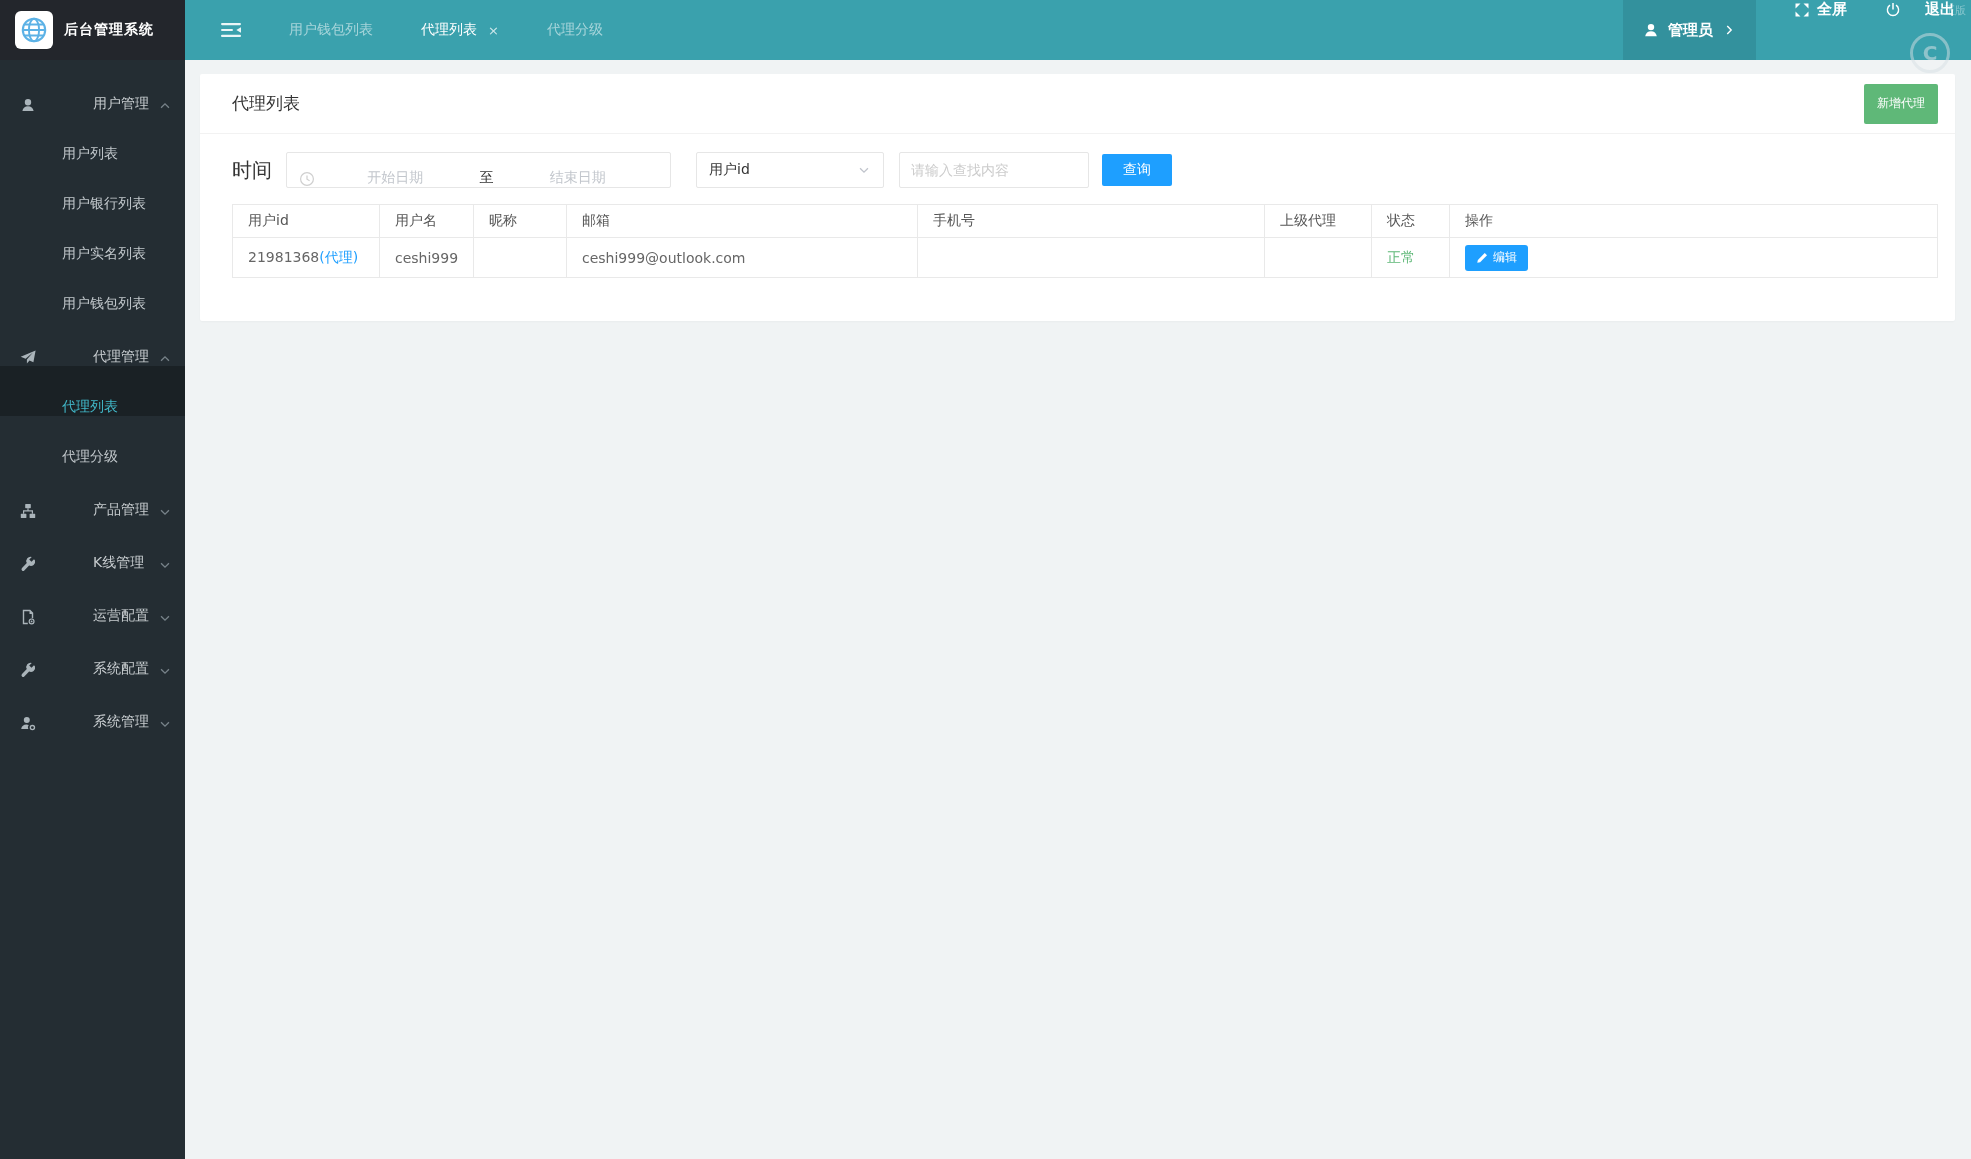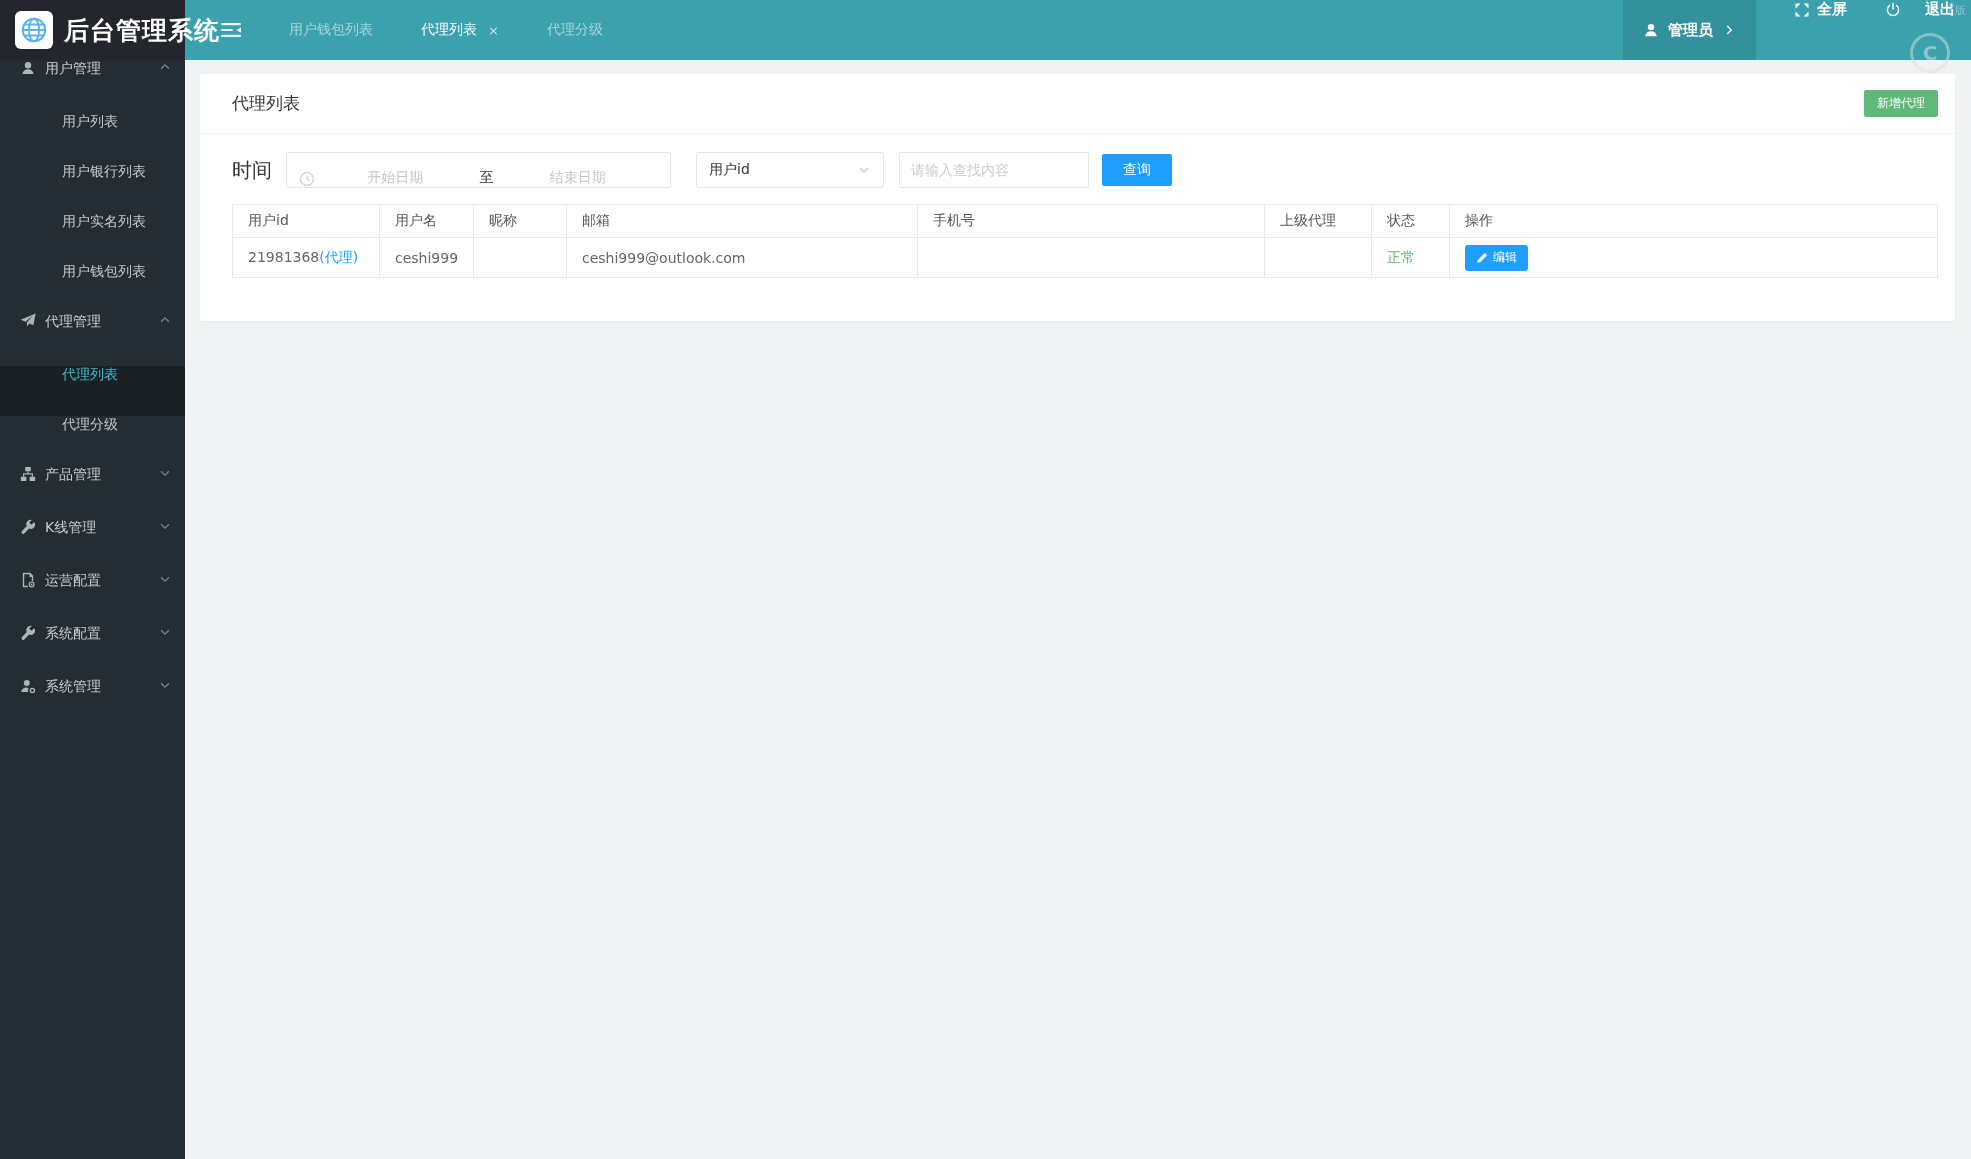--- a/index.html
+++ b/index.html
@@ -3,55 +3,55 @@
 <meta charset="utf-8">
 <style>
   * { margin:0; padding:0; box-sizing:border-box; }
   body { font-family:"DejaVu Sans","Liberation Sans",sans-serif; }
   .page { position:relative; width:1971px; height:1159px; overflow:hidden; background:#f0f3f4; }
 
   
   .header { position:absolute; top:0; left:0; right:0; height:60px; background:#3aa1ad; display:flex; z-index:3; }
   .logo { width:185px; height:60px; background:#23262c; display:flex; align-items:center; padding-left:15px; flex:none; }
   .logo-badge { width:38px; height:38px; background:#fff; border-radius:6px; display:flex; align-items:center; justify-content:center; color:#5cb2e6; flex:none; }
-  .logo-title { color:#fff; font-size:25px; font-weight:bold; margin-left:11px; letter-spacing:1px; white-space:nowrap; }
+  .logo-title { color:#fff; font-size:14px; font-weight:bold; margin-left:11px; letter-spacing:1px; white-space:nowrap; }
   .hamburger { margin-left:36px; display:flex; align-items:center; color:#eaf6f7; cursor:pointer; }
   .tabs { display:flex; margin-left:24px; }
   .tab { display:flex; align-items:center; gap:11px; padding:0 24px; height:60px; font-size:14px; color:rgba(255,255,255,.55); cursor:pointer; white-space:nowrap; }
   .tab.active { color:#fff; }
   .tab-close { font-size:13px; color:rgba(255,255,255,.75); }
   .header-right { margin-left:auto; display:flex; align-items:flex-start; height:65px;font-weight:bold; }
   .admin-block { display:flex; align-items:center; gap:9px; background:#33919d; height:60px; padding:0 20px; color:#fff; font-size:15px; cursor:pointer; }
   .hbtn { display:flex; align-items:center; gap:7px; color:#fff; font-size:15px; margin-left:38px; cursor:pointer; white-space:nowrap; }
   .hbtn.last { margin-right:16px;gap:24px; }
   .icon16 { width:16px; height:16px; display:block; }
   .icon14 { width:14px; height:14px; display:block; }
   .icon20 { width:20px; height:16px; display:block; }
 
   
   .wm-text { position:absolute; top:3px; right:5px; font-size:11px; color:rgba(255,255,255,.38); z-index:6; }
   .wm-circle { position:absolute; top:33px; right:21px; width:40px; height:40px; border:3px solid rgba(214,224,227,.5); border-radius:50%; display:flex; align-items:center; justify-content:center; font-size:20px; font-weight:bold; color:rgba(214,224,227,.55); z-index:6; }
 
   
   .sidebar { position:absolute; top:60px; left:0; bottom:0; width:185px; background:#242d33; z-index:2; }
-  .side-item { position:relative; display:flex; align-items:flex-start; height:53px; padding-left:20px; cursor:pointer; }
+  .side-item { position:relative; display:flex; align-items:flex-end; height:53px; padding-left:20px; cursor:pointer;gap:48px; }
   .side-item .s-icon { width:16px; height:16px; margin-right:9px; color:#aab4ba; flex:none; }
   .side-item .s-label { font-size:14px; color:#c8cdd0; white-space:nowrap; }
   .side-item.sub { height:50px; padding-left:62px; }
   .side-item.sub .s-label { color:#c2c8cc; }
   .side-item.active { background:#1a2125; }
   .side-item.active .s-label { color:#41b8c9; }
   .s-chev { position:absolute; right:13px; width:14px; height:14px; color:#78838a; }
 
   
   .main { position:absolute; left:185px; top:60px; right:0; bottom:0; background:#f0f3f4; }
   .card { margin:14px 16px 0 15px; background:#fff; border-radius:2px; height:247px; box-shadow:0 1px 2px rgba(0,0,0,.03); }
   .card-head { height:60px; border-bottom:1px solid #f2f2f2; display:flex; align-items:center; justify-content:space-between; padding:0 17px 0 32px; }
   .card-title { font-size:17px; color:#333; }
-  .add-btn { background:#5fb878; color:#fff; font-size:12px; height:27px; padding:0 13px; border:none; border-radius:2px; cursor:pointer; }
+  .add-btn { background:#5fb878; color:#fff; font-size:12px; height:40px; padding:0 13px; border:none; border-radius:2px; cursor:pointer; }
   .card-body { padding:18px 17px 0 32px; }
   .filter-row { display:flex; align-items:center; }
   .lbl-time { font-size:20px; color:#333; margin-right:14px; white-space:nowrap; }
   .date-range { width:385px; height:36px; border:1px solid #e6e6e6; border-radius:2px; display:flex; align-items:flex-end; padding:0 12px; cursor:text; background:#fff; }
   .date-range .ph { flex:1; text-align:center; font-size:14px; color:#c2c6cc; white-space:nowrap; }
   .date-range .sep { font-size:14px; color:#333; padding:0 4px; }
   .date-range .clk { color:#cfcfcf; flex:none; }
   .select-box { width:188px; height:36px; border:1px solid #e6e6e6; border-radius:2px; margin-left:25px; display:flex; align-items:center; justify-content:space-between; padding:0 12px; font-size:14px; color:#333; cursor:pointer; background:#fff; }
   .select-box .sv-chev { color:#c0c4cc; }
   .search-input { width:190px; height:36px; margin-left:15px; border:1px solid #e6e6e6; border-radius:2px; padding:0 11px; font-size:14px; color:#333; outline:none; }

